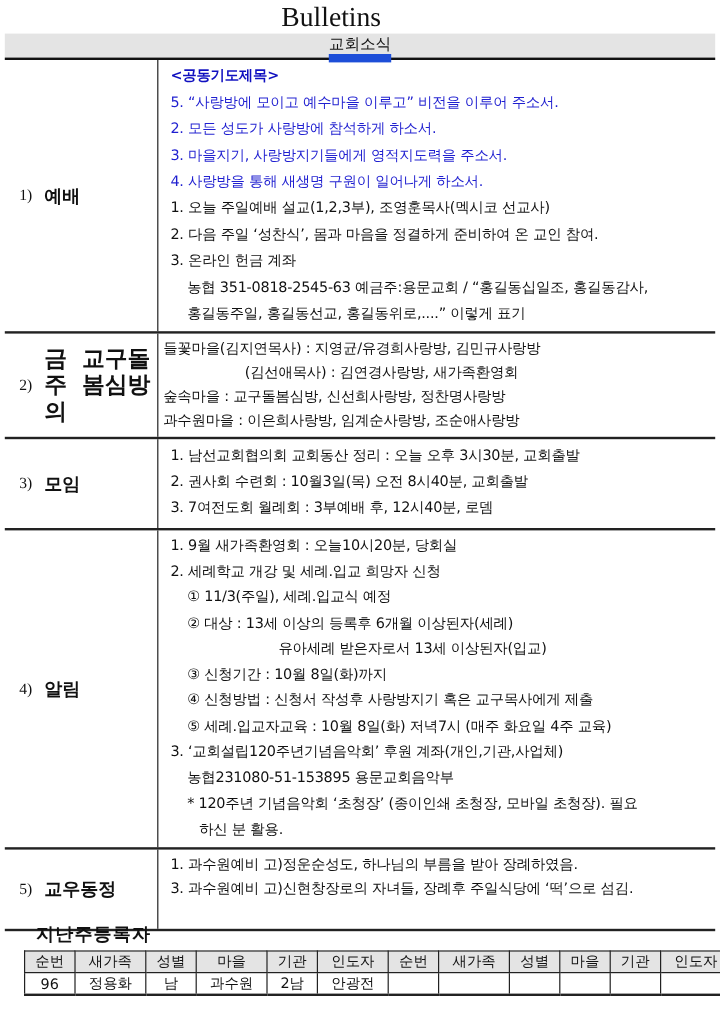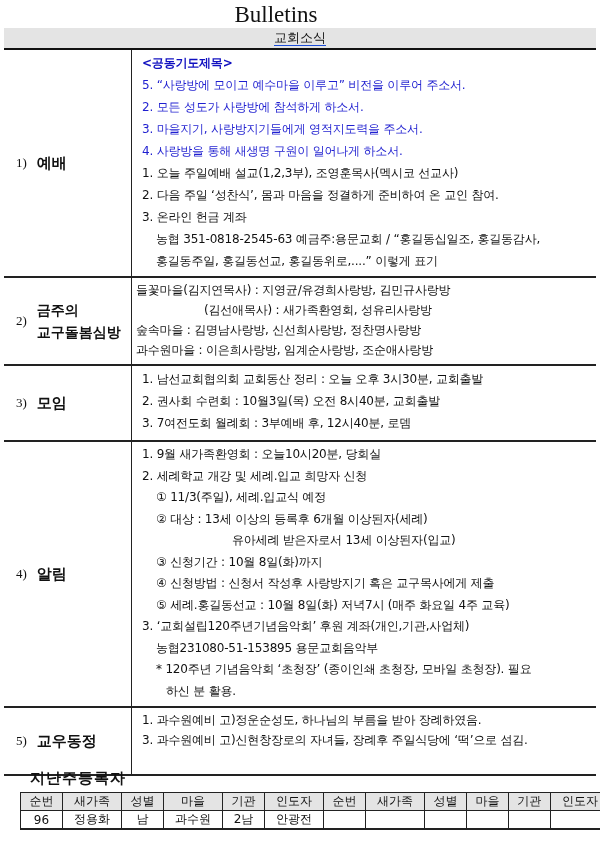--- a/index.html
+++ b/index.html
@@ -1,19 +1,19 @@
 <!DOCTYPE html>
 <html><head>
 <meta charset="utf-8">
 <style>
   html, body { margin: 0; padding: 0; background: #ffffff; }
   body { width: 600px; height: 845px; overflow: hidden; font-family: "DejaVu Sans", sans-serif; color: #111; position: relative; }
   .title { position: absolute; left: 0; top: 2px; width: 552px; text-align: center; font-family: "Liberation Serif", "DejaVu Serif", serif; font-size: 23px; line-height: 26px; color: #111; }
   .banner { position: absolute; left: 4px; top: 28px; width: 592px; height: 20px; background: #e4e4e4; border-bottom: 2px solid #111; text-align: center; font-size: 13px; line-height: 20px; }
-  .banner span { border-bottom: 1px solid #1d4ed8; }
+  .banner span { border-bottom: 7px solid #1d4ed8; }
   .grid { position: absolute; left: 4px; top: 50px; width: 592px; }
   .row { display: flex; border-bottom: 2px solid #222; }
   .row .label { width: 128px; box-sizing: border-box; border-right: 1px solid #222; display: flex; align-items: center; padding-left: 12px; font-size: 12px; }
   .row .label .num { font-family: "Liberation Serif", serif; font-size: 13px; margin-right: 10px; }
   .row .label .name { font-weight: bold; font-size: 15px; line-height: 20px; }
   .row .content { flex: 1; padding: 2px 0 20px 10px; font-size: 12px; line-height: 22px; letter-spacing: -0.2px; }
   .blue { color: #1f1fd0; }
   .blue-head { color: #1010c0; font-weight: bold; }
   .ind2 { padding-left: 14px; }
   .ind3 { padding-left: 90px; }
@@ -48,29 +48,29 @@
       <div>2. 다음 주일 ‘성찬식’, 몸과 마음을 정결하게 준비하여 온 교인 참여.</div>
       <div>3. 온라인 헌금 계좌</div>
       <div class="ind2">농협 351-0818-2545-63 예금주:용문교회 / “홍길동십일조, 홍길동감사,</div>
       <div class="ind2">홍길동주일, 홍길동선교, 홍길동위로,....” 이렇게 표기</div>
     </div>
   </div>
 
   <div class="row r2" style="height:86px">
     <div class="label" style="padding-left:12px">
       <span class="num">2)</span>
-      <span class="name" style="display:flex;flex-direction:column;font-size:14px;line-height:22px">
+      <span class="name" style="display:flex;flex-direction:row;font-size:19px;line-height:22px">
         <span>금주의</span>
         <span>교구돌봄심방</span>
       </span>
     </div>
     <div class="content" style="padding-left:4px;line-height:20px">
       <div>들꽃마을(김지연목사) : 지영균/유경희사랑방, 김민규사랑방</div>
-      <div class="ind4">(김선애목사) : 새가족환영회, 성유리사랑방</div>
-      <div>숲속마을 : 김명남사랑방, 신선희사랑방, 정찬명사랑방</div>
+      <div class="ind4">(김선애목사) : 김연경사랑방, 새가족환영회</div>
+      <div>숲속마을 : 교구돌봄심방, 신선희사랑방, 정찬명사랑방</div>
       <div>과수원마을 : 이은희사랑방, 임계순사랑방, 조순애사랑방</div>
     </div>
   </div>
 
   <div class="row r3" style="height:74px">
     <div class="label">
       <span class="num">3)</span>
       <span class="name">모임</span>
     </div>
     <div class="content">
@@ -86,21 +86,21 @@
       <span class="name">알림</span>
     </div>
     <div class="content" style="line-height:21.5px">
       <div>1. 9월 새가족환영회 : 오늘10시20분, 당회실</div>
       <div>2. 세례학교 개강 및 세례.입교 희망자 신청</div>
       <div class="ind2">① 11/3(주일), 세례.입교식 예정</div>
       <div class="ind2">② 대상 : 13세 이상의 등록후 6개월 이상된자(세례)</div>
       <div class="ind3">유아세례 받은자로서 13세 이상된자(입교)</div>
       <div class="ind2">③ 신청기간 : 10월 8일(화)까지</div>
       <div class="ind2">④ 신청방법 : 신청서 작성후 사랑방지기 혹은 교구목사에게 제출</div>
-      <div class="ind2">⑤ 세례.홍길동선교 : 10월 8일(화) 저녁7시 (매주 화요일 4주 교육)</div>
+      <div class="ind2">⑤ 세례.입교자교육 : 10월 8일(화) 저녁7시 (매주 화요일 4주 교육)</div>
       <div>3. ‘교회설립120주년기념음악회’ 후원 계좌(개인,기관,사업체)</div>
       <div class="ind2">농협231080-51-153895 용문교회음악부</div>
       <div class="ind2">* 120주년 기념음악회 ‘초청장’ (종이인쇄 초청장, 모바일 초청장). 필요</div>
       <div style="padding-left:24px">하신 분 활용.</div>
     </div>
   </div>
 
   <div class="row r5" style="height:66px">
     <div class="label">
       <span class="num">5)</span>

